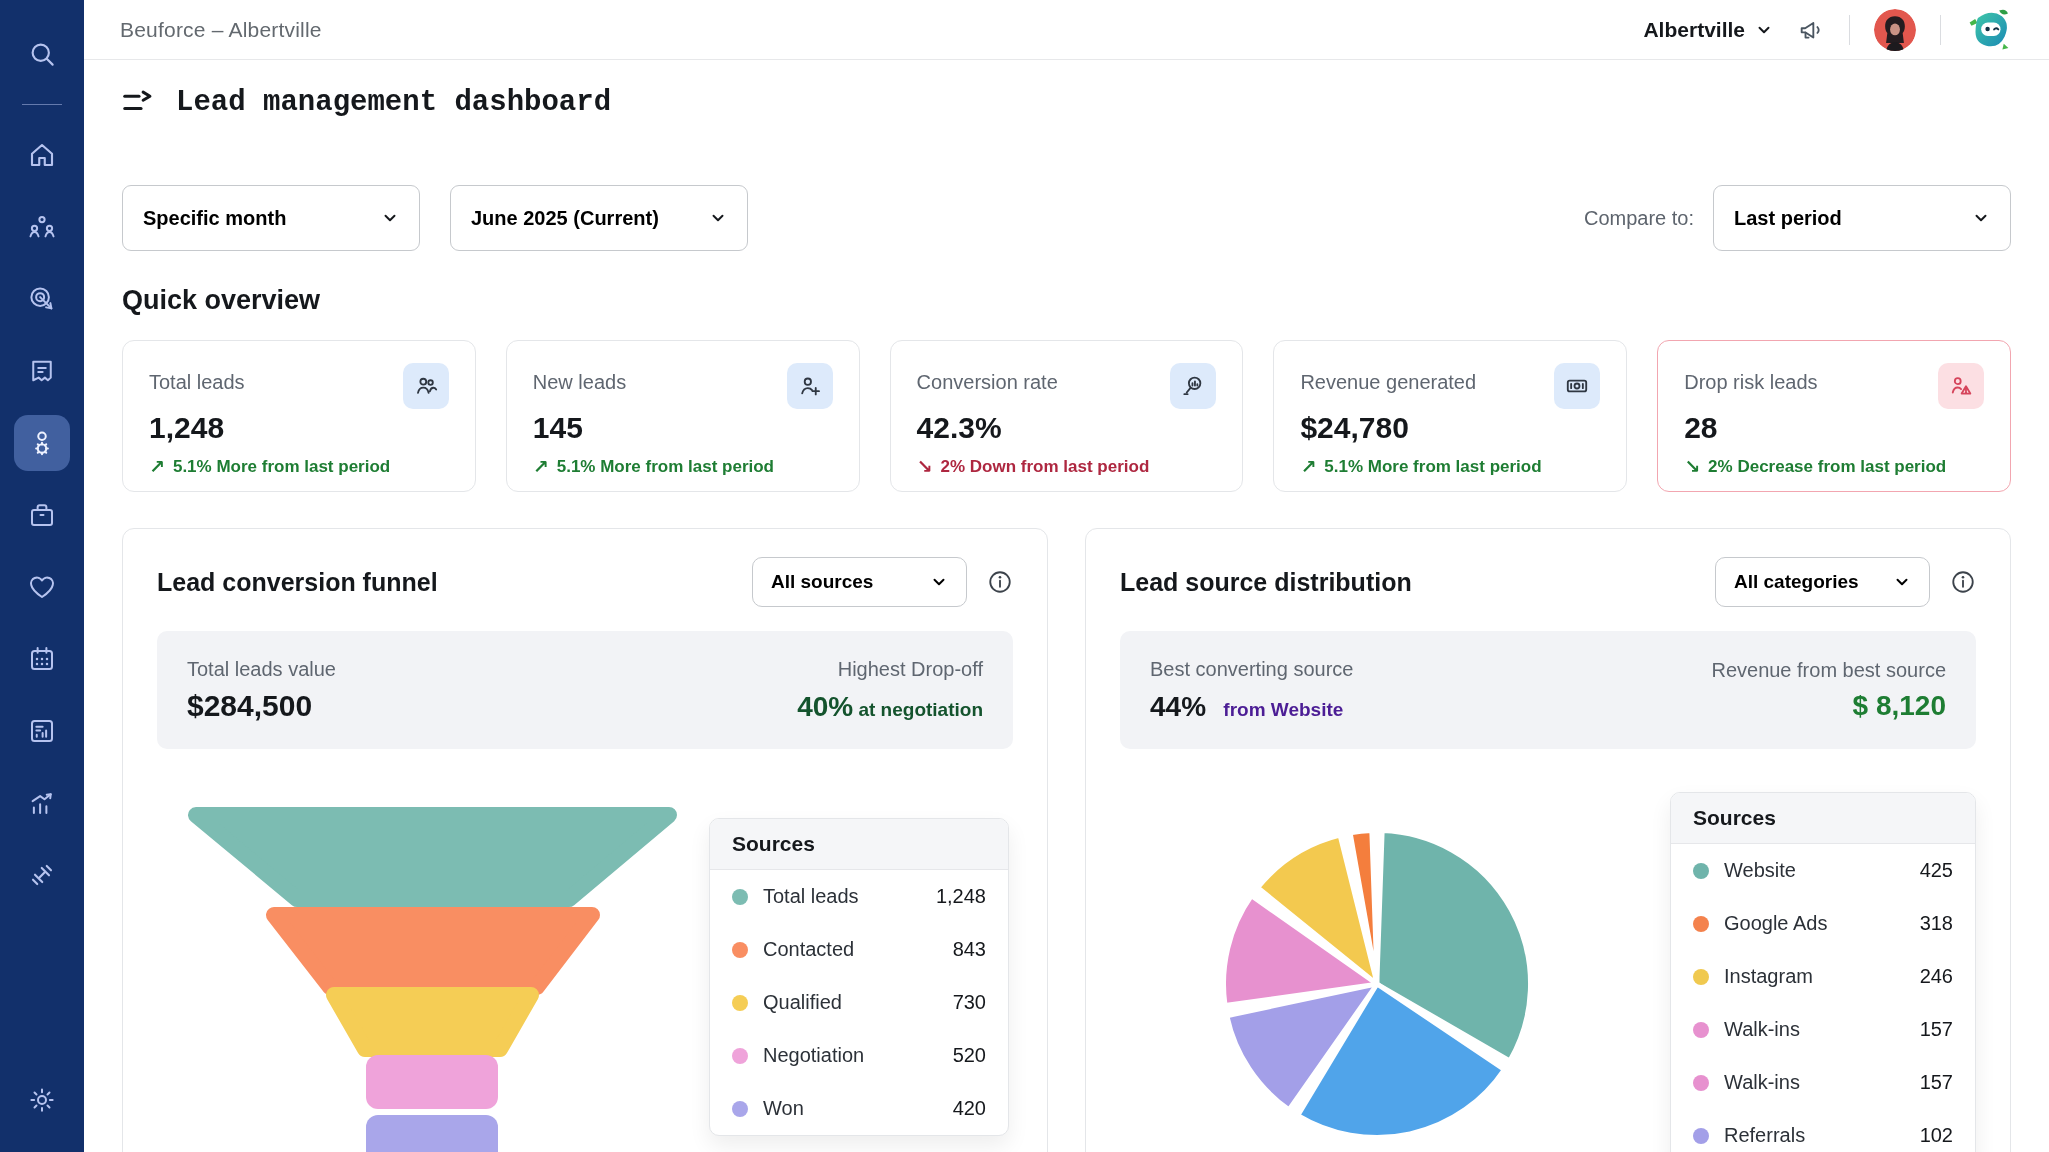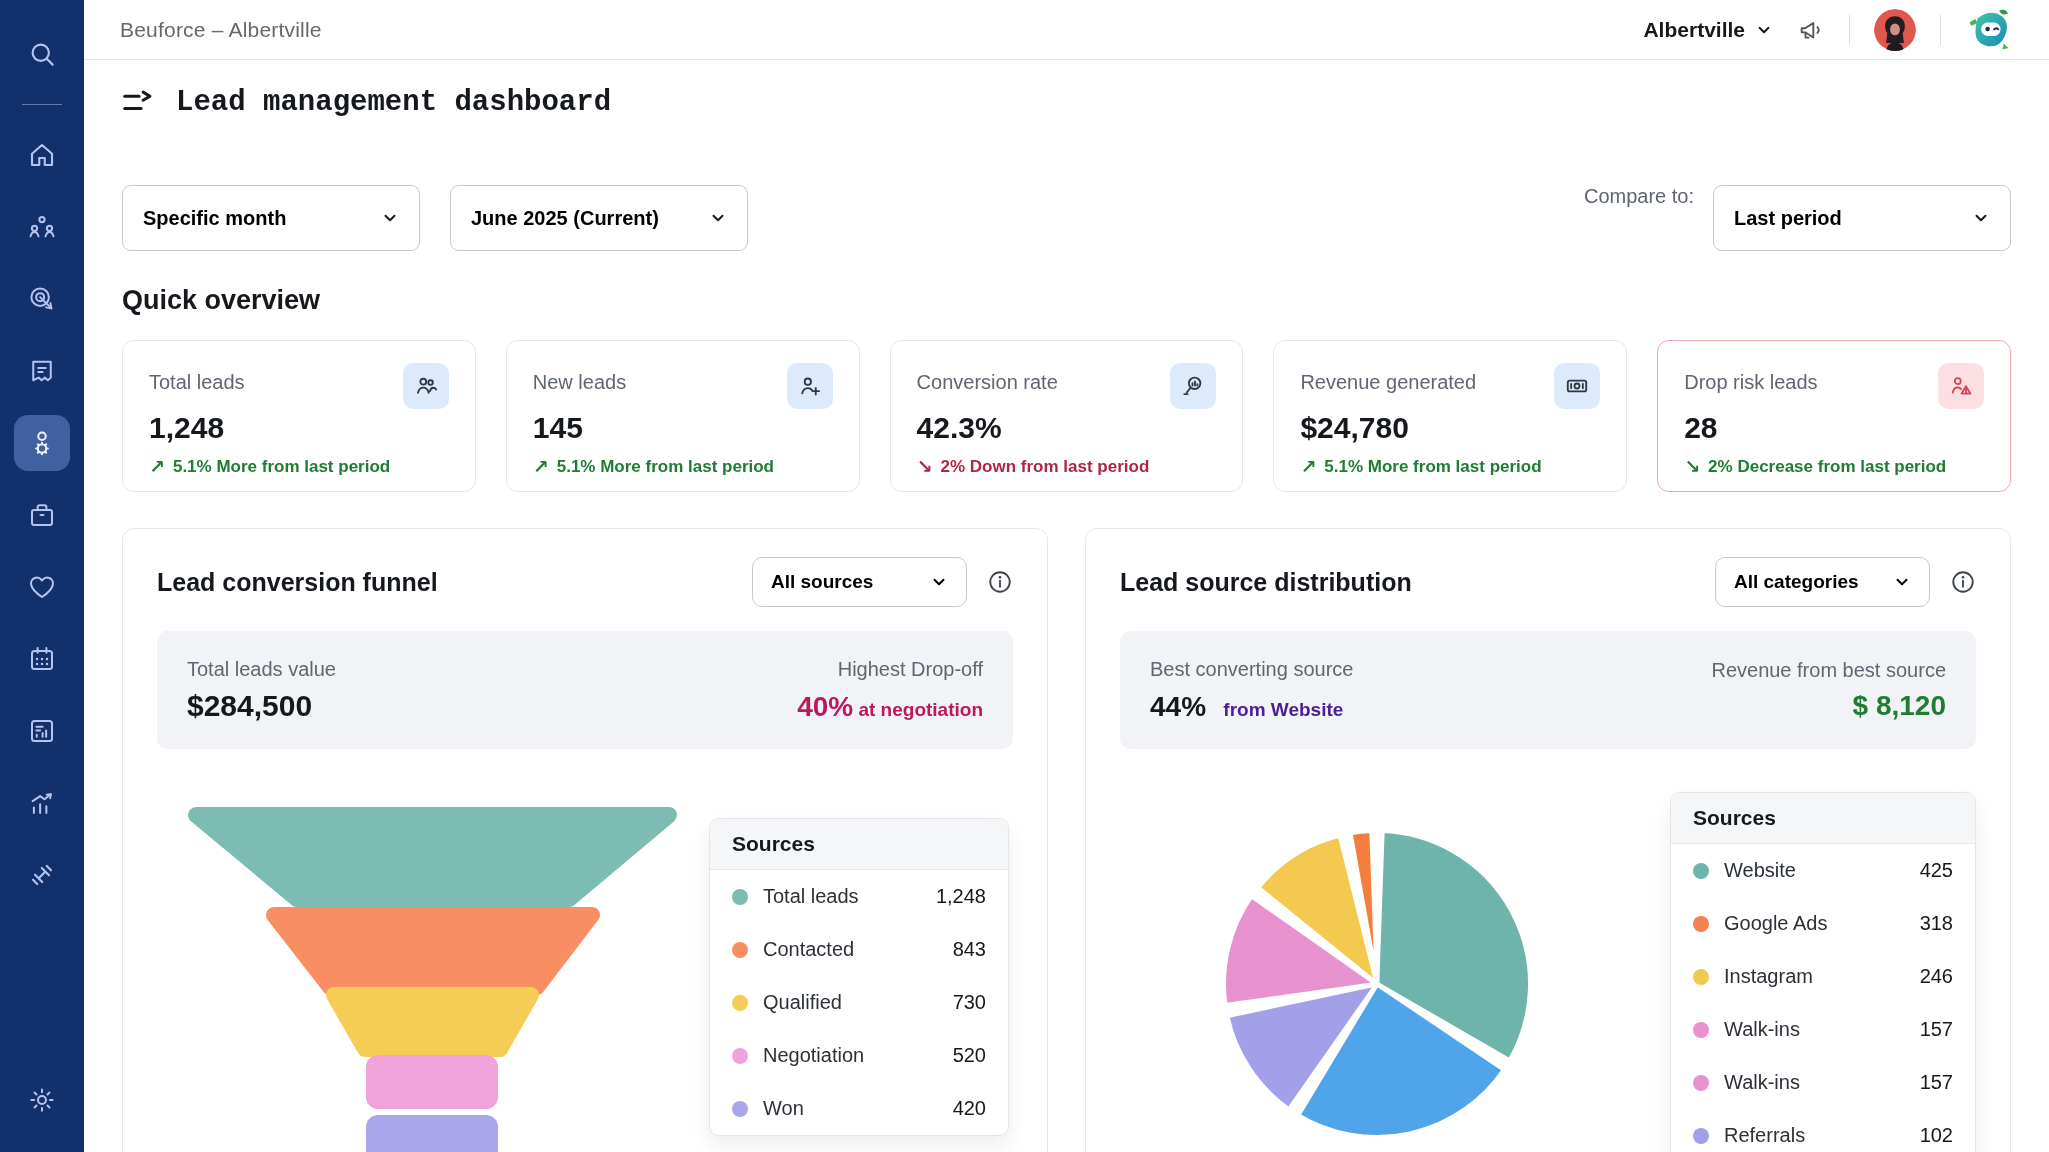--- a/index.html
+++ b/index.html
@@ -30,21 +30,21 @@
 
   .content { flex:1; overflow:hidden; }
   .pagetitle-row { display:flex; align-items:center; gap:22px; padding:26px 36px 0;font-family:Liberation Mono, monospace; }
   .pagetitle-row svg { width:34px; height:30px; color:#15181c; }
   .page-title { font-size:29px; font-weight:600; }
 
   .filters { display:flex; align-items:center; padding:0 38px; margin-top:66px; }
   .dd-btn { height:66px; width:298px; border:1.5px solid #c6c9cd; border-radius:9px; background:#fff; display:flex; align-items:center; justify-content:space-between; padding:0 20px; font-size:20px; font-weight:600; cursor:pointer; }
   .dd-btn + .dd-btn { margin-left:30px; }
   .dd-btn .chev { color:#15181c; }
-  .compare { margin-left:auto; display:flex; gap:8px; }
+  .compare { margin-left:auto; display:flex; align-items:center; gap:18px; }
   .compare-label { font-size:20px; color:#5d646d; }
 
   .qo-heading { font-size:27px; font-weight:700; margin:34px 38px 24px; }
 
   .cards { display:flex; gap:30px; padding:0 38px; }
   .card { flex:1; height:152px; background:#fff; border:1.5px solid #e4e6e9; border-radius:12px; padding:22px 26px 0; }
   .card.risk { border-color:#f2a6b0; }
   .card-top { display:flex; align-items:flex-start; justify-content:space-between; }
   .card-title { font-size:20px; color:#5f6670; padding-top:8px; }
   .badge { width:46px; height:46px; border-radius:10px; background:#ddeafb; display:flex; align-items:center; justify-content:center; color:#2f3742; }
@@ -62,21 +62,21 @@
   .panel-title { font-size:25px; font-weight:700; }
   .panel-head-right { display:flex; align-items:center; gap:20px; }
   .pill { height:50px; min-width:215px; border:1.5px solid #c6c9cd; border-radius:10px; background:#fff; display:flex; align-items:center; justify-content:space-between; gap:18px; padding:0 18px; font-size:19px; font-weight:600; cursor:pointer; }
   .info { color:#3c434b; cursor:pointer; display:flex; }
   .info svg { width:26px; height:26px; }
 
   .band { margin-top:24px; background:#f2f3f6; border-radius:10px; height:118px; display:flex; align-items:center; justify-content:space-between; padding:0 30px; }
   .band-label { font-size:20px; color:#5f6670; }
   .band-value { font-size:30px; font-weight:700; margin-top:8px; }
   .band-col.right { text-align:right; }
-  .bv-red { color:#be185d; }
+  .bv-red { color:#14532d; }
   .bv-red .big, .bv-mix .big { font-size:28px; font-weight:800; }
   .bv-red .small { font-size:19px; font-weight:700; }
   .bv-mix .small { font-size:19px; font-weight:600; color:#4c1d95;padding-left:12px; }
   .bv-green { color:#1e7d33; font-weight:700; font-size:28px; }
 
   .funnel-svg { position:absolute; left:60px; top:278px; }
   .legend-card { position:absolute; background:#fff; border:1.5px solid #e4e6e9; border-radius:10px; box-shadow:0 10px 22px rgba(0,0,0,.07); overflow:hidden; }
   .legend-card.funnel { left:586px; top:289px; width:300px; }
   .legend-card.pie { left:584px; top:263px; width:306px; height:375px; }
   .legend-head { background:#f5f6f8; border-bottom:1px solid #e6e7ea; padding:13px 22px; font-size:21px; font-weight:700; }
@@ -252,21 +252,21 @@
             </svg>
         </button>
         <button class="dd-btn">
           <span>June 2025 (Current)</span>
           <svg class="chev" viewBox="0 0 24 24" fill="none" stroke="currentColor" stroke-width="2.6" stroke-linecap="round" stroke-linejoin="round">
               <path d="M6 9l6 6 6-6"></path>
             </svg>
         </button>
         <div class="compare">
           <span class="compare-label">Compare to:</span>
-          <button class="dd-btn" style="margin-left:11px">
+          <button class="dd-btn" style="margin-left:1px">
             <span>Last period</span>
             <svg class="chev" viewBox="0 0 24 24" fill="none" stroke="currentColor" stroke-width="2.6" stroke-linecap="round" stroke-linejoin="round">
                 <path d="M6 9l6 6 6-6"></path>
               </svg>
           </button>
         </div>
       </div>
 
       <h2 class="qo-heading">Quick overview</h2>
 

